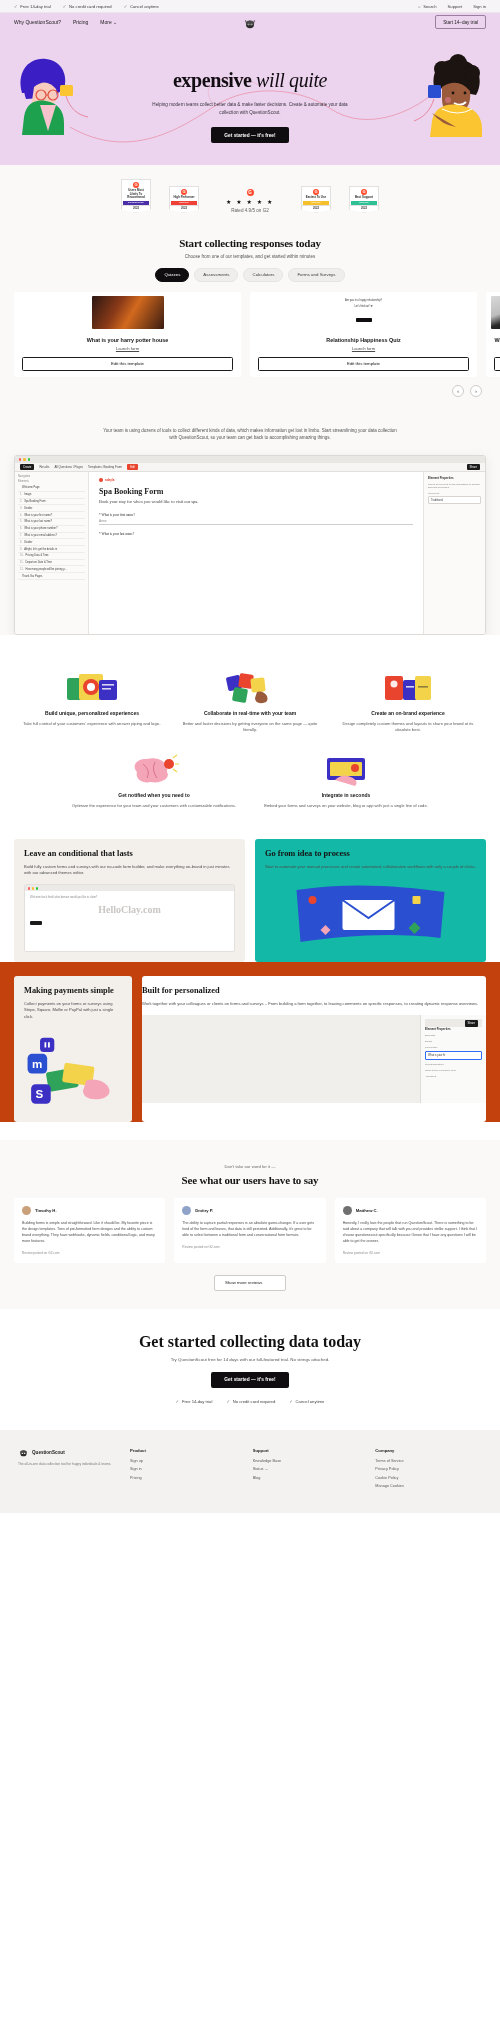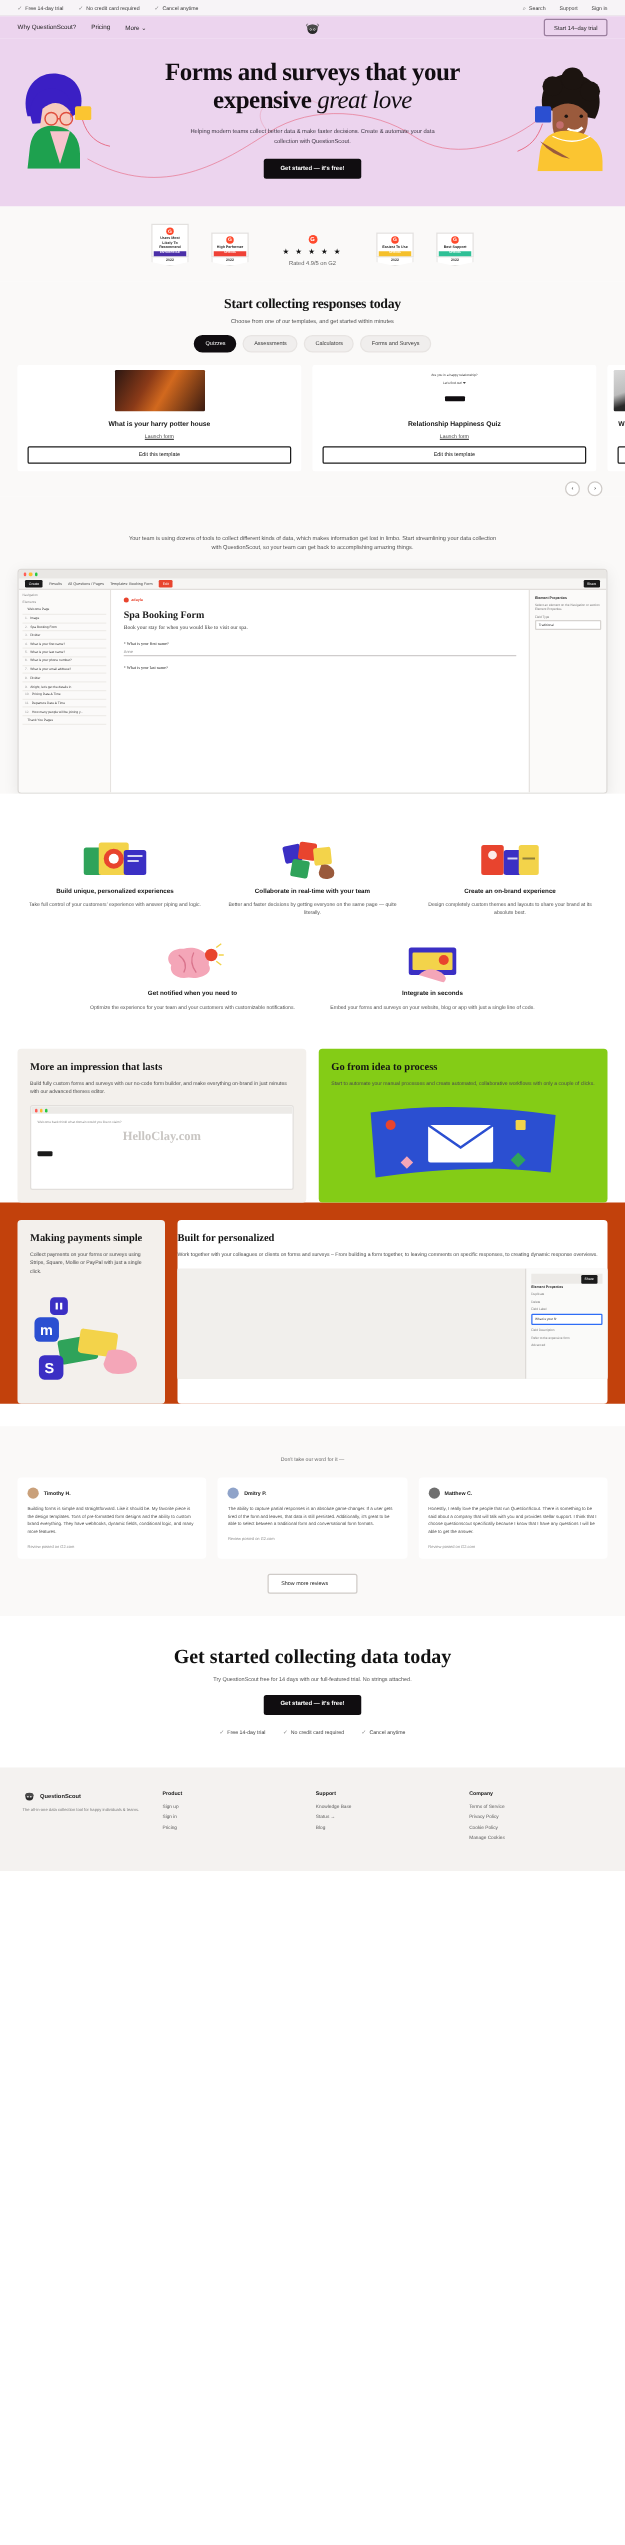--- a/index.html
+++ b/index.html
@@ -199,21 +199,21 @@
   .feat { flex: 1; text-align: center; }
   .feat-art { height: 34px; display: flex; align-items: center; justify-content: center; }
   .feat-h { font-size: 5px; font-weight: 700; color: #161616; margin-top: 5px; line-height: 1.3; }
   .feat-p { font-size: 4.1px; color: #565656; margin-top: 4px; line-height: 1.55; }
   .feat-row2 { display: flex; gap: 24px; padding: 20px 70px 0; }
 
   
   .cards2 { display: flex; gap: 10px; padding: 14px 14px 0; background:#fff; }
   .big-card { flex: 1; border-radius: 3px; padding: 10px; overflow: hidden; }
   .card-cream { background: #f3f0ec; }
-  .card-white { background: #84cc16; }
+  .card-white { background: #14b8a6; }
   .bc-h { font-family: "Liberation Serif", serif; font-size: 8.4px; font-weight: 700; color: #141414; line-height: 1.15; }
   .bc-p { font-size: 4.1px; color: #4c4c4c; margin-top: 5px; line-height: 1.55; }
   .mini-browser { background: #fff; border-radius: 2px; margin-top: 8px; height: 68px; border: 0.5px solid #e2dfdc; overflow: hidden; }
   .mb-bar { height: 6px; background: #eceae7; display: flex; align-items: center; gap: 1.6px; padding: 0 3px; }
   .mb-body { padding: 5px; }
   .mb-txt { font-size: 2.6px; color: #8d8d8d; }
   .mb-dom { font-family: "Liberation Serif", serif; font-size: 10px; color: #c9c6c3; text-align: center; margin-top: 5px; font-weight: 700; }
   .mb-btn { background: #1b1b1b; width: 12px; height: 4px; border-radius: 1px; margin-top: 6px; }
 
   
@@ -341,22 +341,22 @@
       <circle cx="36" cy="47" r="3" fill="#e07b8e" opacity=".6"></circle>
       <path d="M20 68 C22 56 32 50 46 52 C62 54 70 62 70 76 L70 84 L18 84 Z" fill="#fbc531"></path>
       <path d="M30 56 q16 8 30 0" stroke="#fff" stroke-width="1" fill="none"></path>
       <rect x="16" y="32" width="13" height="13" rx="1.5" fill="#2b4fd1"></rect>
       <path d="M22 46 C18 58 12 64 2 68" stroke="#e8718a" stroke-width="0.8" fill="none"></path>
       <path d="M20 60 q10 12 24 14" fill="#9a5a3c"></path>
     </svg>
   </div>
 
   <h1 class="serif">
-    <span>Forms and surveys that your</span><br>
-    <span>expensive </span><span class="ital">great love</span>
+    <br>
+    <span>expensive </span><span class="ital">will quite</span>
   </h1>
   <p>Helping modern teams collect better data &amp; make faster decisions. Create &amp; automate your data collection with QuestionScout.</p>
   <div><a class="hero-cta">Get started — it's free!</a></div>
 </div>
 
 <div class="badges-wrap">
   <div class="badges">
     <div class="badge">
       <div class="badge-card">
         <div class="badge-g2">G</div>
@@ -618,21 +618,21 @@
         </svg>
       </div>
       <div class="feat-h">Integrate in seconds</div>
       <div class="feat-p">Embed your forms and surveys on your website, blog or app with just a single line of code.</div>
     </div>
   </div>
 </div>
 
 <div class="cards2">
   <div class="big-card card-cream">
-    <div class="bc-h serif">More an impression that lasts</div>
+    <div class="bc-h serif">Leave an conditional that lasts</div>
     <div class="bc-p">Build fully custom forms and surveys with our no-code form builder, and make everything on-brand in just minutes with our advanced themes editor.</div>
     <div class="mini-browser">
       <div class="mb-bar">
         <span class="dot" style="background:#ff5f57"></span>
         <span class="dot" style="background:#febc2e"></span>
         <span class="dot" style="background:#28c840"></span>
       </div>
       <div class="mb-body">
         <div class="mb-txt">Welcome back thinkl what domain would you like to claim?</div>
         <div class="mb-dom serif">HelloClay.com</div>
@@ -694,20 +694,21 @@
         <div class="right-lbl">Field Description</div>
         <div class="right-lbl">Refer to the expensive form</div>
         <div class="right-lbl">Advanced</div>
       </div>
     </div>
   </div>
 </div>
 
 <div class="testi">
   <div class="testi-eyebrow">Don't take our word for it —</div>
+  <div class="sec-title serif" style="margin-top:5px">See what our users have to say</div>
 
   <div class="testi-row">
     <div class="testi-card">
       <div class="testi-head">
         <span class="av" style="background:#c9a07a"></span>
         <span class="testi-name">Timothy H.</span>
       </div>
       <div class="testi-body">Building forms is simple and straightforward. Like it should be. My favorite piece is the design templates. Tons of pre-formatted form designs and the ability to custom brand everything. They have webhooks, dynamic fields, conditional logic, and many more features.</div>
       <div class="testi-meta">Review posted on G2.com</div>
     </div>

